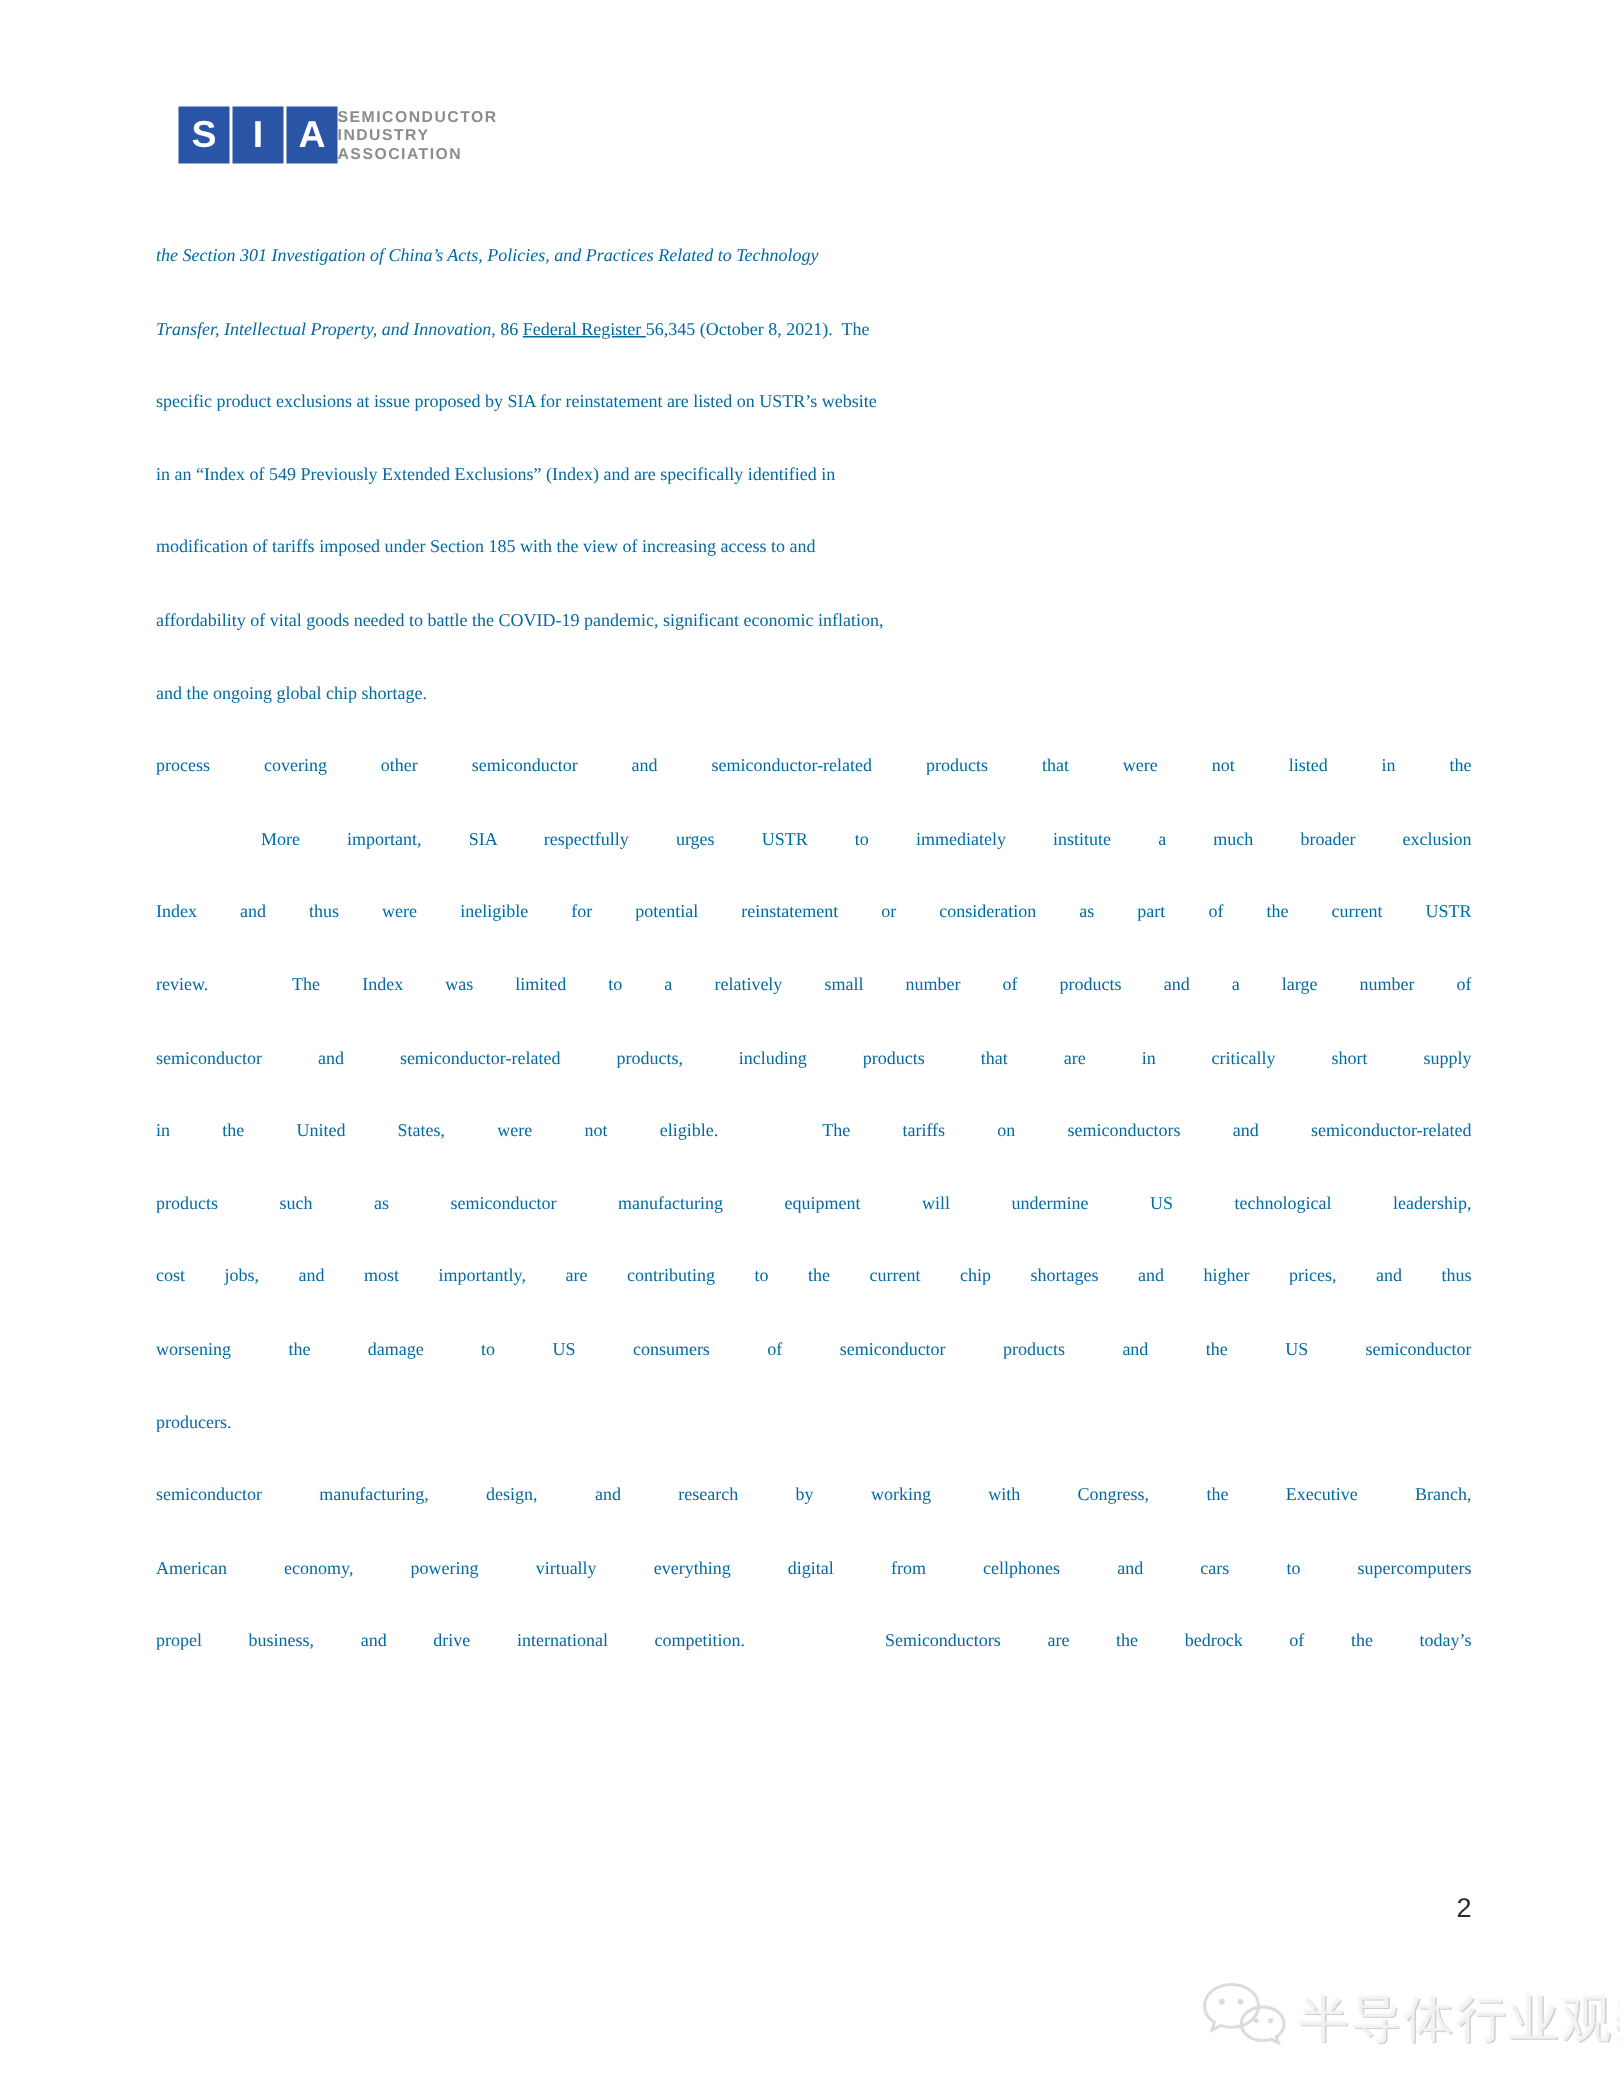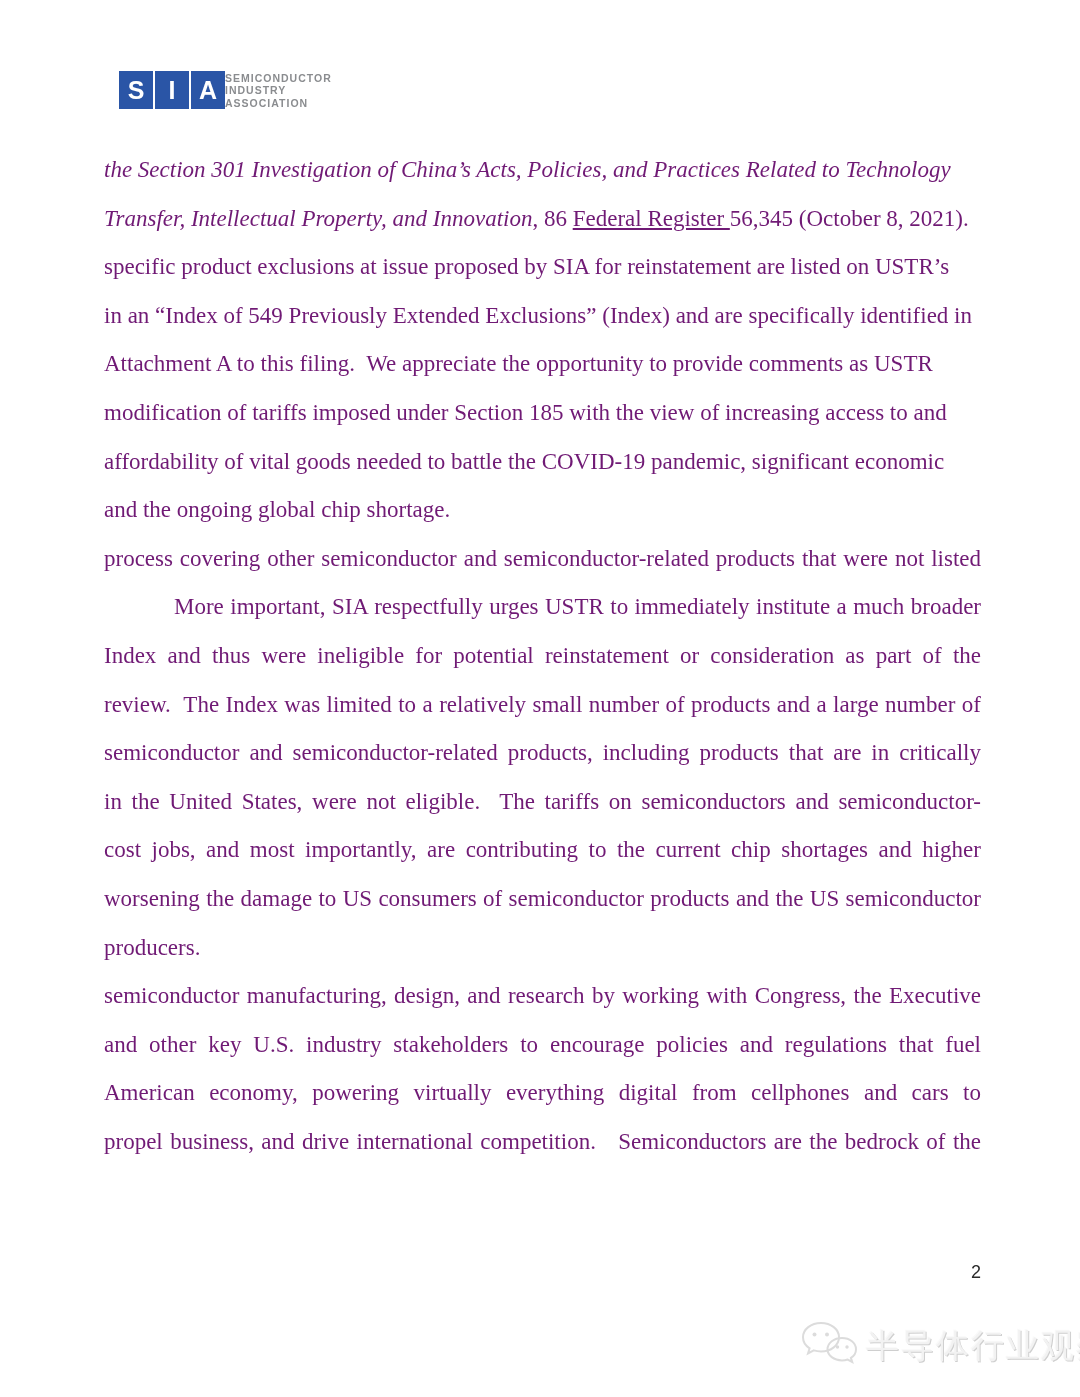--- a/index.html
+++ b/index.html
@@ -16,21 +16,21 @@
     display:flex; align-items:center; justify-content:center;
   }
   .org {
     margin-left:0; padding-top:1px;
     font-family:"Liberation Sans", sans-serif; font-size:10.5px; font-weight:bold;
     letter-spacing:1px; color:#8a8c8f; line-height:12.4px;
   }
   
   .body-col {
     position:absolute; left:104px; top:146px; width:877px;
-    color:#701a75; font-size:23px;
+    color:#0369a1; font-size:12px;
   }
   .line { height:48.6px; line-height:48.6px; overflow:hidden; }
   .line.just { text-align:justify; text-align-last:justify; text-justify:inter-word; }
   .line.indent { text-indent:70px; }
   .it { font-style:italic; }
   .un { text-decoration:underline; }
   
   .page-num {
     position:absolute; left:0; top:1262px; width:981px; text-align:right;
     font-family:"Liberation Sans", sans-serif; font-size:18px; color:#2a2a2a;
@@ -61,35 +61,34 @@
       <div>INDUSTRY</div>
       <div>ASSOCIATION</div>
     </div>
   </div>
 
   <div class="body-col">
       <div class="line"><span class="it">the Section 301 Investigation of China’s Acts, Policies, and Practices Related to Technology</span></div>
       <div class="line"><span class="it">Transfer, Intellectual Property, and Innovation</span><span>, 86 </span><span class="un">Federal Register </span><span>56,345 (October 8, 2021).&nbsp; The</span></div>
       <div class="line"><span>specific product exclusions at issue proposed by SIA for reinstatement are listed on USTR’s website</span></div>
       <div class="line"><span>in an “Index of 549 Previously Extended Exclusions” (Index) and are specifically identified in</span></div>
-      <div class="line"><span>Attachment A to this filing.&nbsp; We appreciate the opportunity to provide comments as USTR considers</span></div>
       <div class="line"><span>modification of tariffs imposed under Section 185 with the view of increasing access to and</span></div>
       <div class="line"><span>affordability of vital goods needed to battle the COVID-19 pandemic, significant economic inflation,</span></div>
       <div class="line"><span>and the ongoing global chip shortage.</span></div>
       <div class="line just"><span>process covering other semiconductor and semiconductor-related products that were not listed in the</span></div>
       <div class="line just indent"><span>More important, SIA respectfully urges USTR to immediately institute a much broader exclusion</span></div>
       <div class="line just"><span>Index and thus were ineligible for potential reinstatement or consideration as part of the current USTR</span></div>
       <div class="line just"><span>review.&nbsp; The Index was limited to a relatively small number of products and a large number of</span></div>
       <div class="line just"><span>semiconductor and semiconductor-related products, including products that are in critically short supply</span></div>
       <div class="line just"><span>in the United States, were not eligible.&nbsp; The tariffs on semiconductors and semiconductor-related</span></div>
+      <div class="line just"><span>products such as semiconductor manufacturing equipment will undermine US technological leadership,</span></div>
       <div class="line just"><span>cost jobs, and most importantly, are contributing to the current chip shortages and higher prices, and thus</span></div>
       <div class="line just"><span>worsening the damage to US consumers of semiconductor products and the US semiconductor</span></div>
       <div class="line"><span>producers.</span></div>
       <div class="line just"><span>semiconductor manufacturing, design, and research by working with Congress, the Executive Branch,</span></div>
-      <div class="line just"><span>and other key U.S. industry stakeholders to encourage policies and regulations that fuel innovation,</span></div>
       <div class="line just"><span>American economy, powering virtually everything digital from cellphones and cars to supercomputers</span></div>
       <div class="line just"><span>propel business, and drive international competition.&nbsp;&nbsp; Semiconductors are the bedrock of the today’s</span></div>
     </div>
 
   <div class="page-num">2</div>
 
   <div class="watermark">
     <span>
       <svg width="58" height="48" viewBox="0 0 58 48">
         <g fill="none" stroke="#dcdcdc" stroke-width="2">

